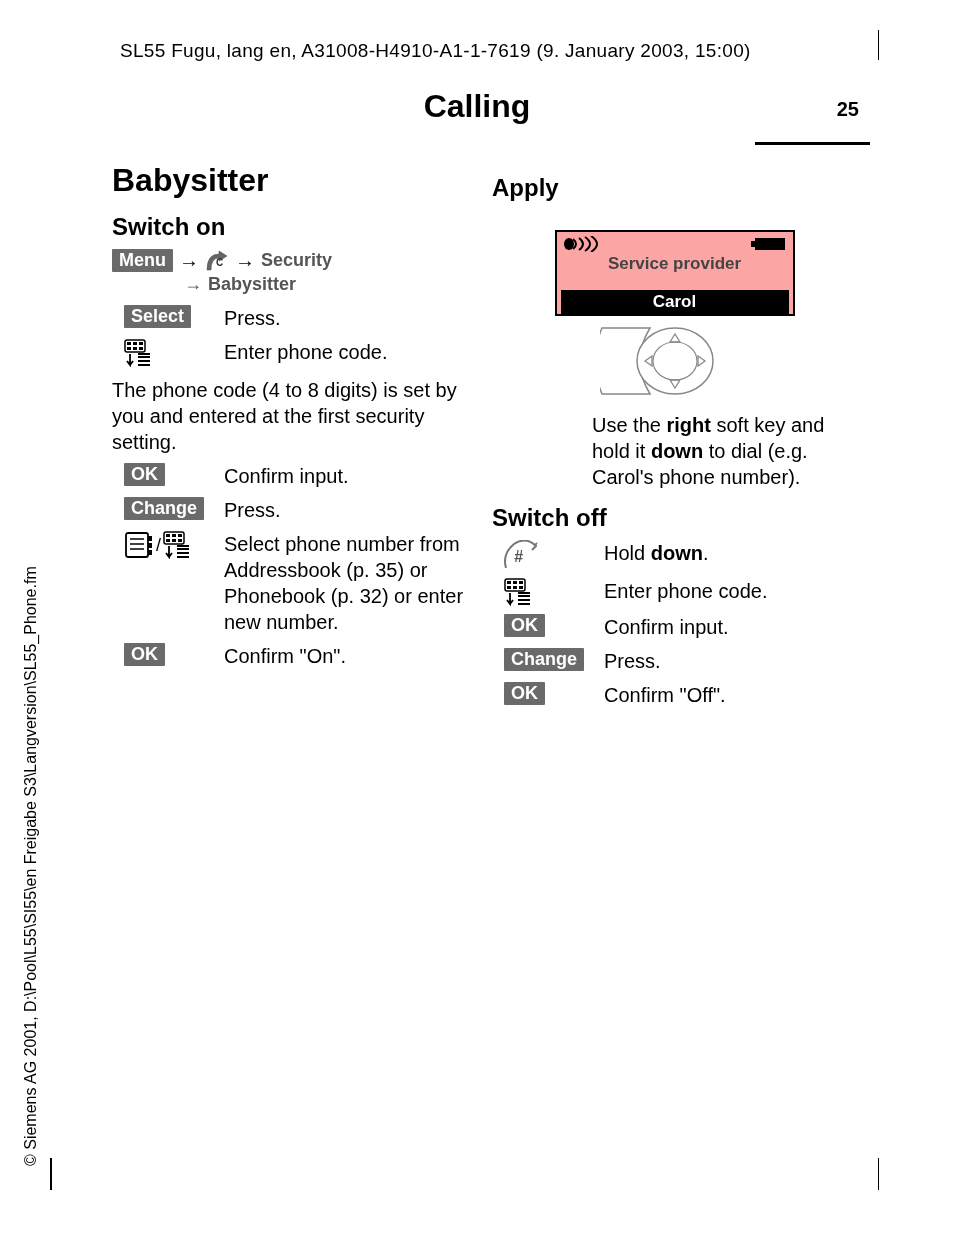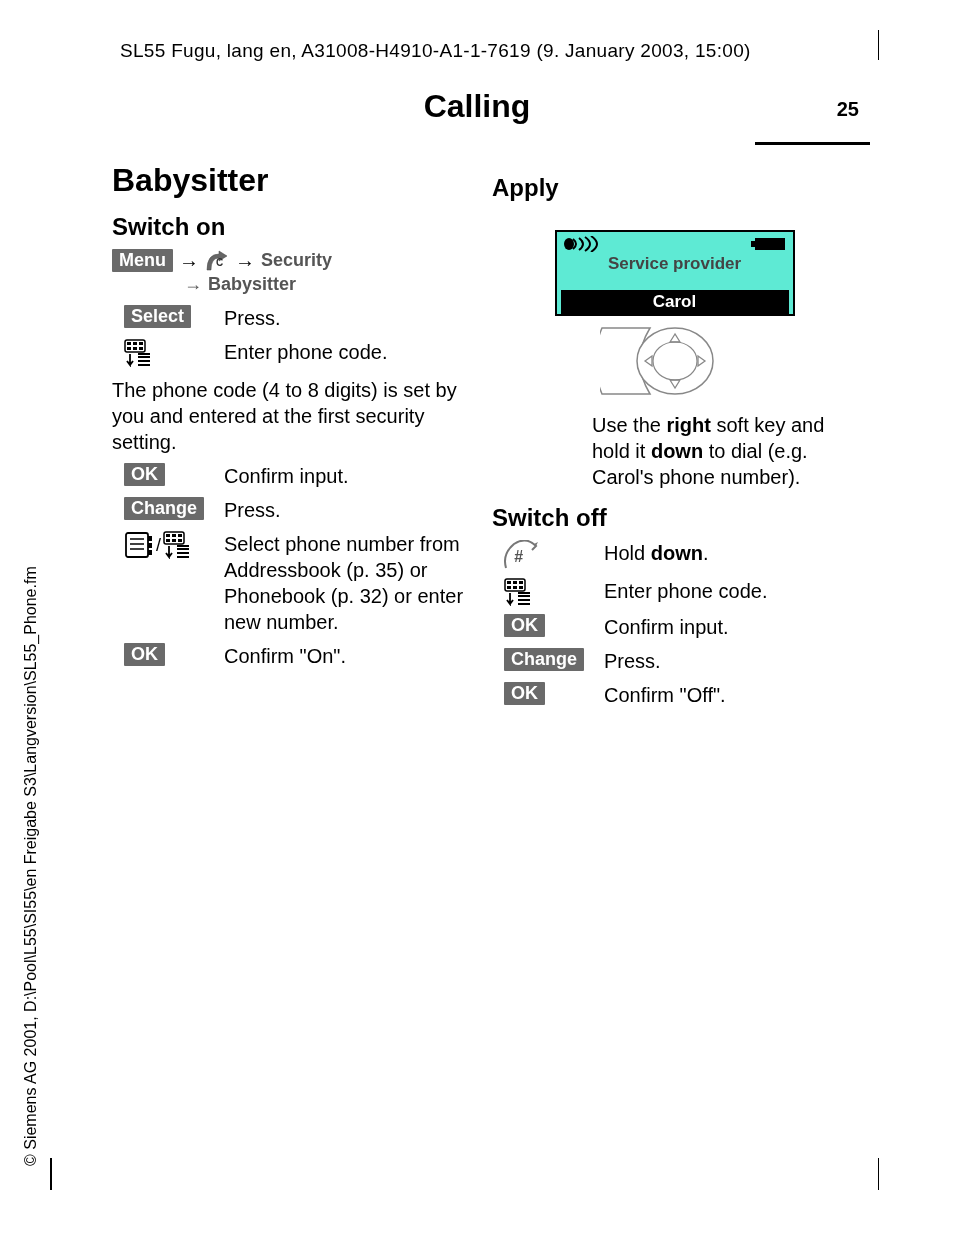--- a/index.html
+++ b/index.html
@@ -40,21 +40,21 @@
   .book-icon svg { width:100%; height:100%; }
 
   .hash-icon { width:34px; height:30px; }
   .hash-icon svg { width:100%; height:100%; }
 
   .c-icon { width:24px; height:22px; }
   .c-icon svg{width:100%;height:100%;}
 
   
   .phone { width: 240px; margin: 28px auto 16px auto; }
-  .screen { border: 2.5px solid #000; background:#5eead4; padding: 4px 4px 0 4px; }
+  .screen { border: 2.5px solid #000; background:#fca5a5; padding: 4px 4px 0 4px; }
   .scr-top { display:flex; justify-content:space-between; align-items:center; padding:0 2px 2px 2px;}
   .signal svg, .battery svg { display:block; }
   .provider { text-align:center; font-weight:bold; font-size:17px; color:#444; margin-bottom:16px;}
   .datetime { display:flex; justify-content:space-between; font-weight:bold; font-size:17px; padding:0 4px 6px 4px; }
   .softbar { display:flex; height:24px;flex-direction:column; }
   .softbar .l { flex:1; background:#636363; }
   .softbar .r { flex:1; background:#000; color:#fff; font-weight:bold; text-align:center; font-size:17px; line-height:24px; }
   .dpad { margin: 10px auto 0 auto; display:block; }
 
   .copyright { position:absolute; left: 40px; bottom: 80px; transform: rotate(-90deg); transform-origin: left bottom; font-size: 16px; white-space:nowrap; }

